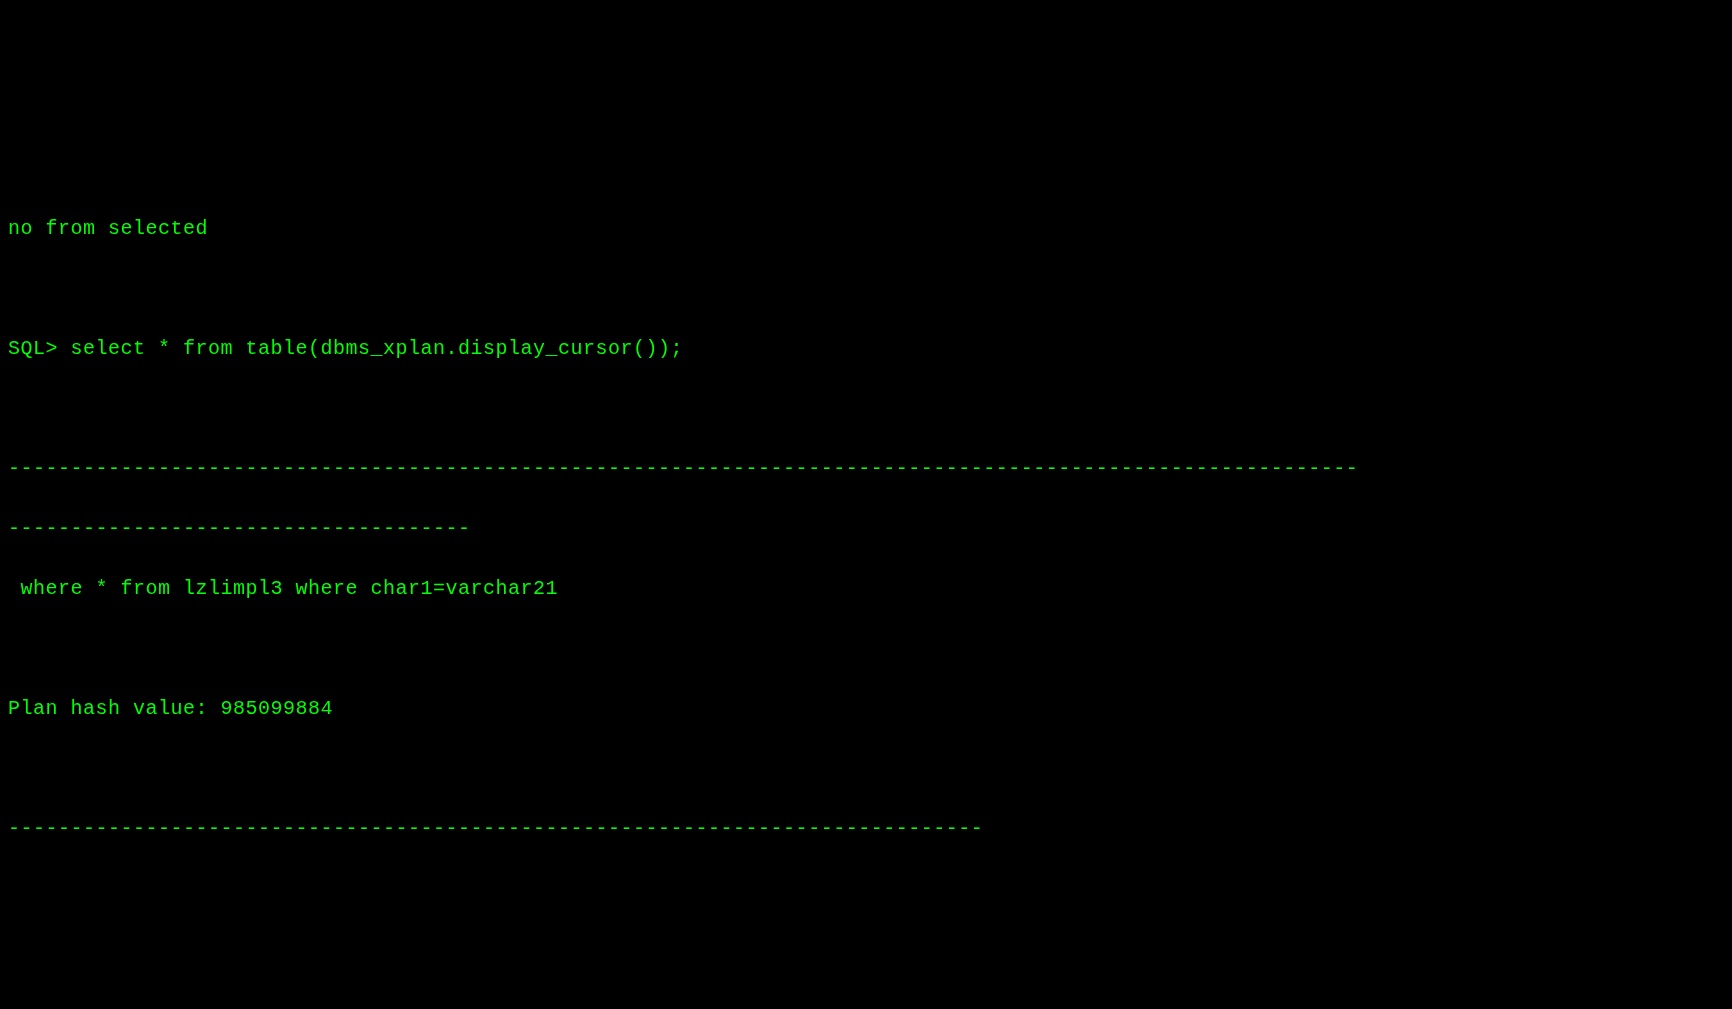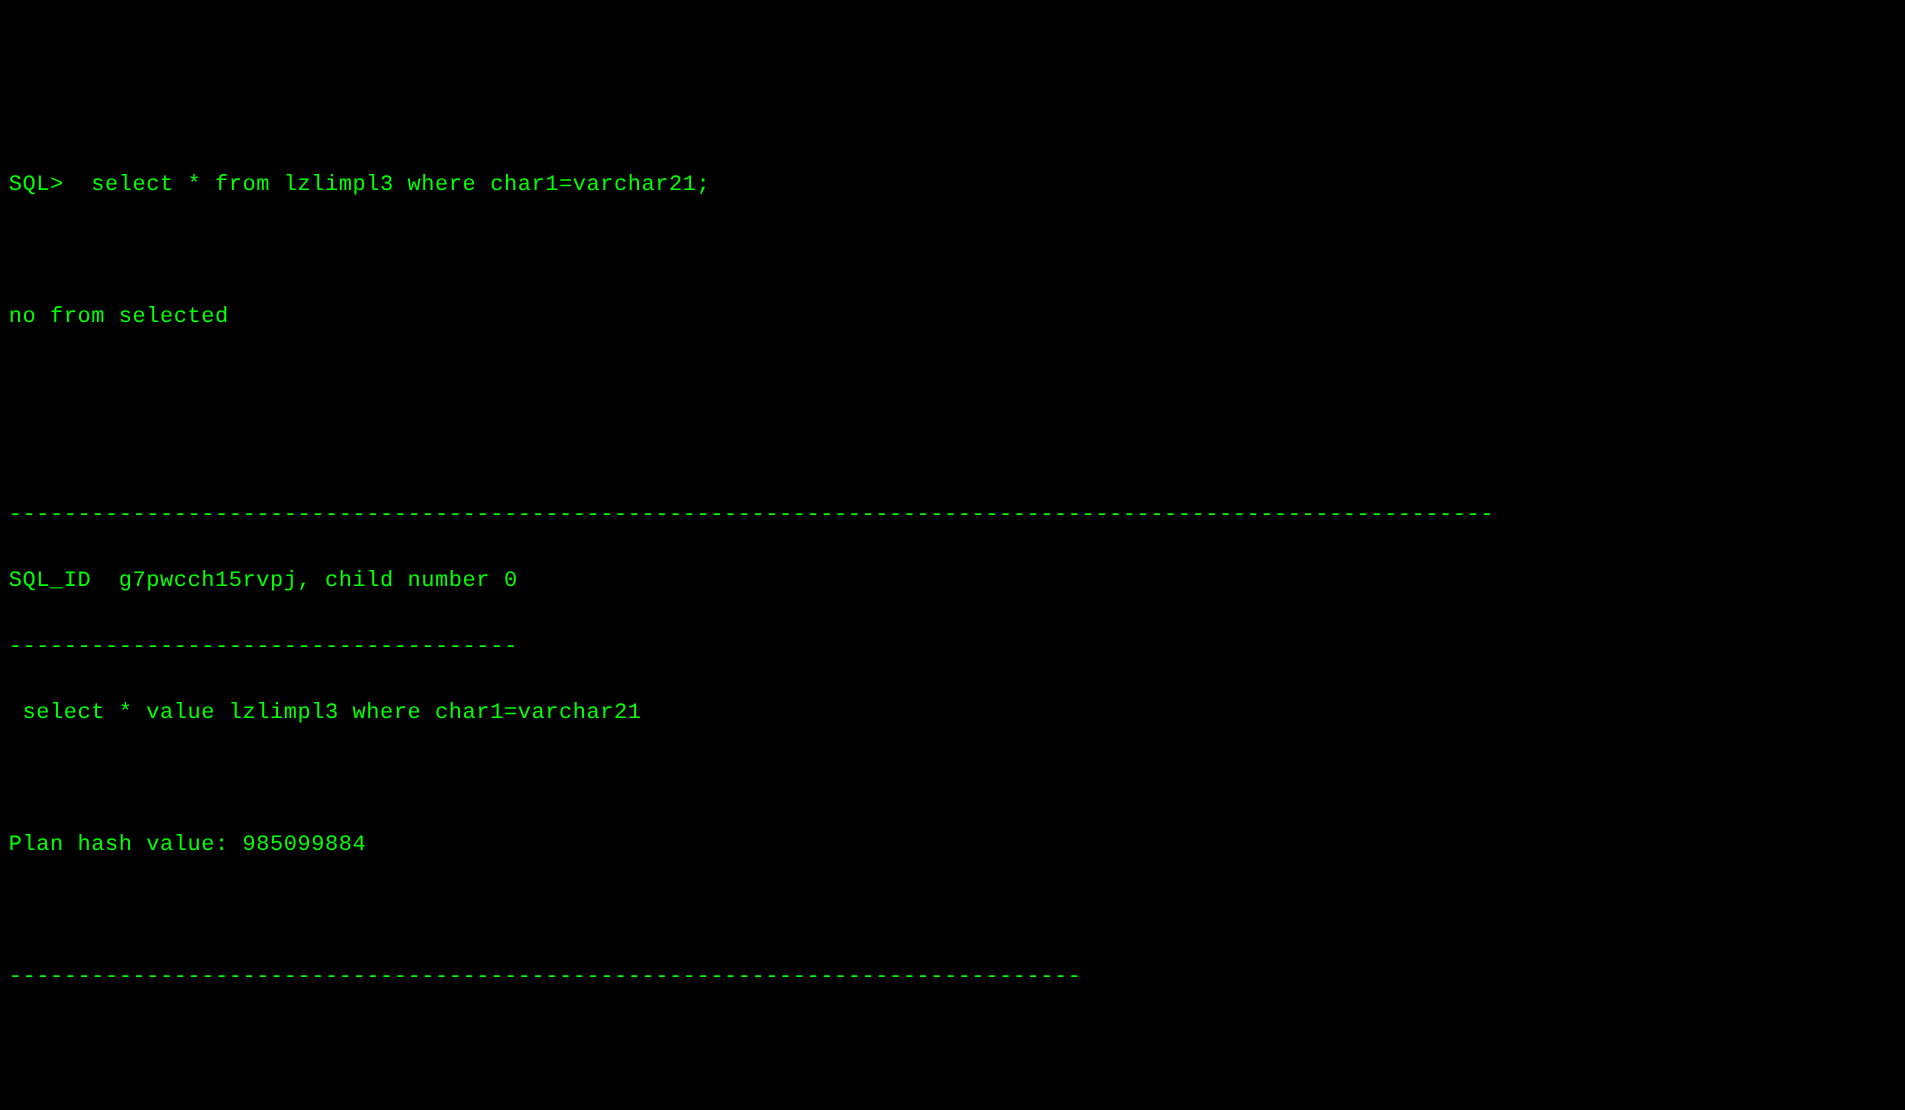--- a/index.html
+++ b/index.html
@@ -24,29 +24,28 @@
       display: block;
       min-height: 1.5em;
     }
   </style>
 </head>
 <body>
 
 
 
 <div class="terminal-output">
-<span class="line">SQL&gt;  select * from lzlimpl3 where char1=varchar21;</span>
 <span class="line"></span>
 <span class="line">no from selected</span>
 <span class="line"></span>
+<span class="line">SQL&gt; select * from table(dbms_xplan.display_cursor());</span>
 <span class="line"></span>
 <span class="line">------------------------------------------------------------------------------------------------------------</span>
-<span class="line">SQL_ID  g7pwcch15rvpj, child number 0</span>
 <span class="line">-------------------------------------</span>
-<span class="line"> select * value lzlimpl3 where char1=varchar21</span>
+<span class="line"> where * from lzlimpl3 where char1=varchar21</span>
 <span class="line"></span>
 <span class="line">Plan hash value: 985099884</span>
 <span class="line"></span>
 <span class="line">------------------------------------------------------------------------------</span>
 
 
 
 
 
 

